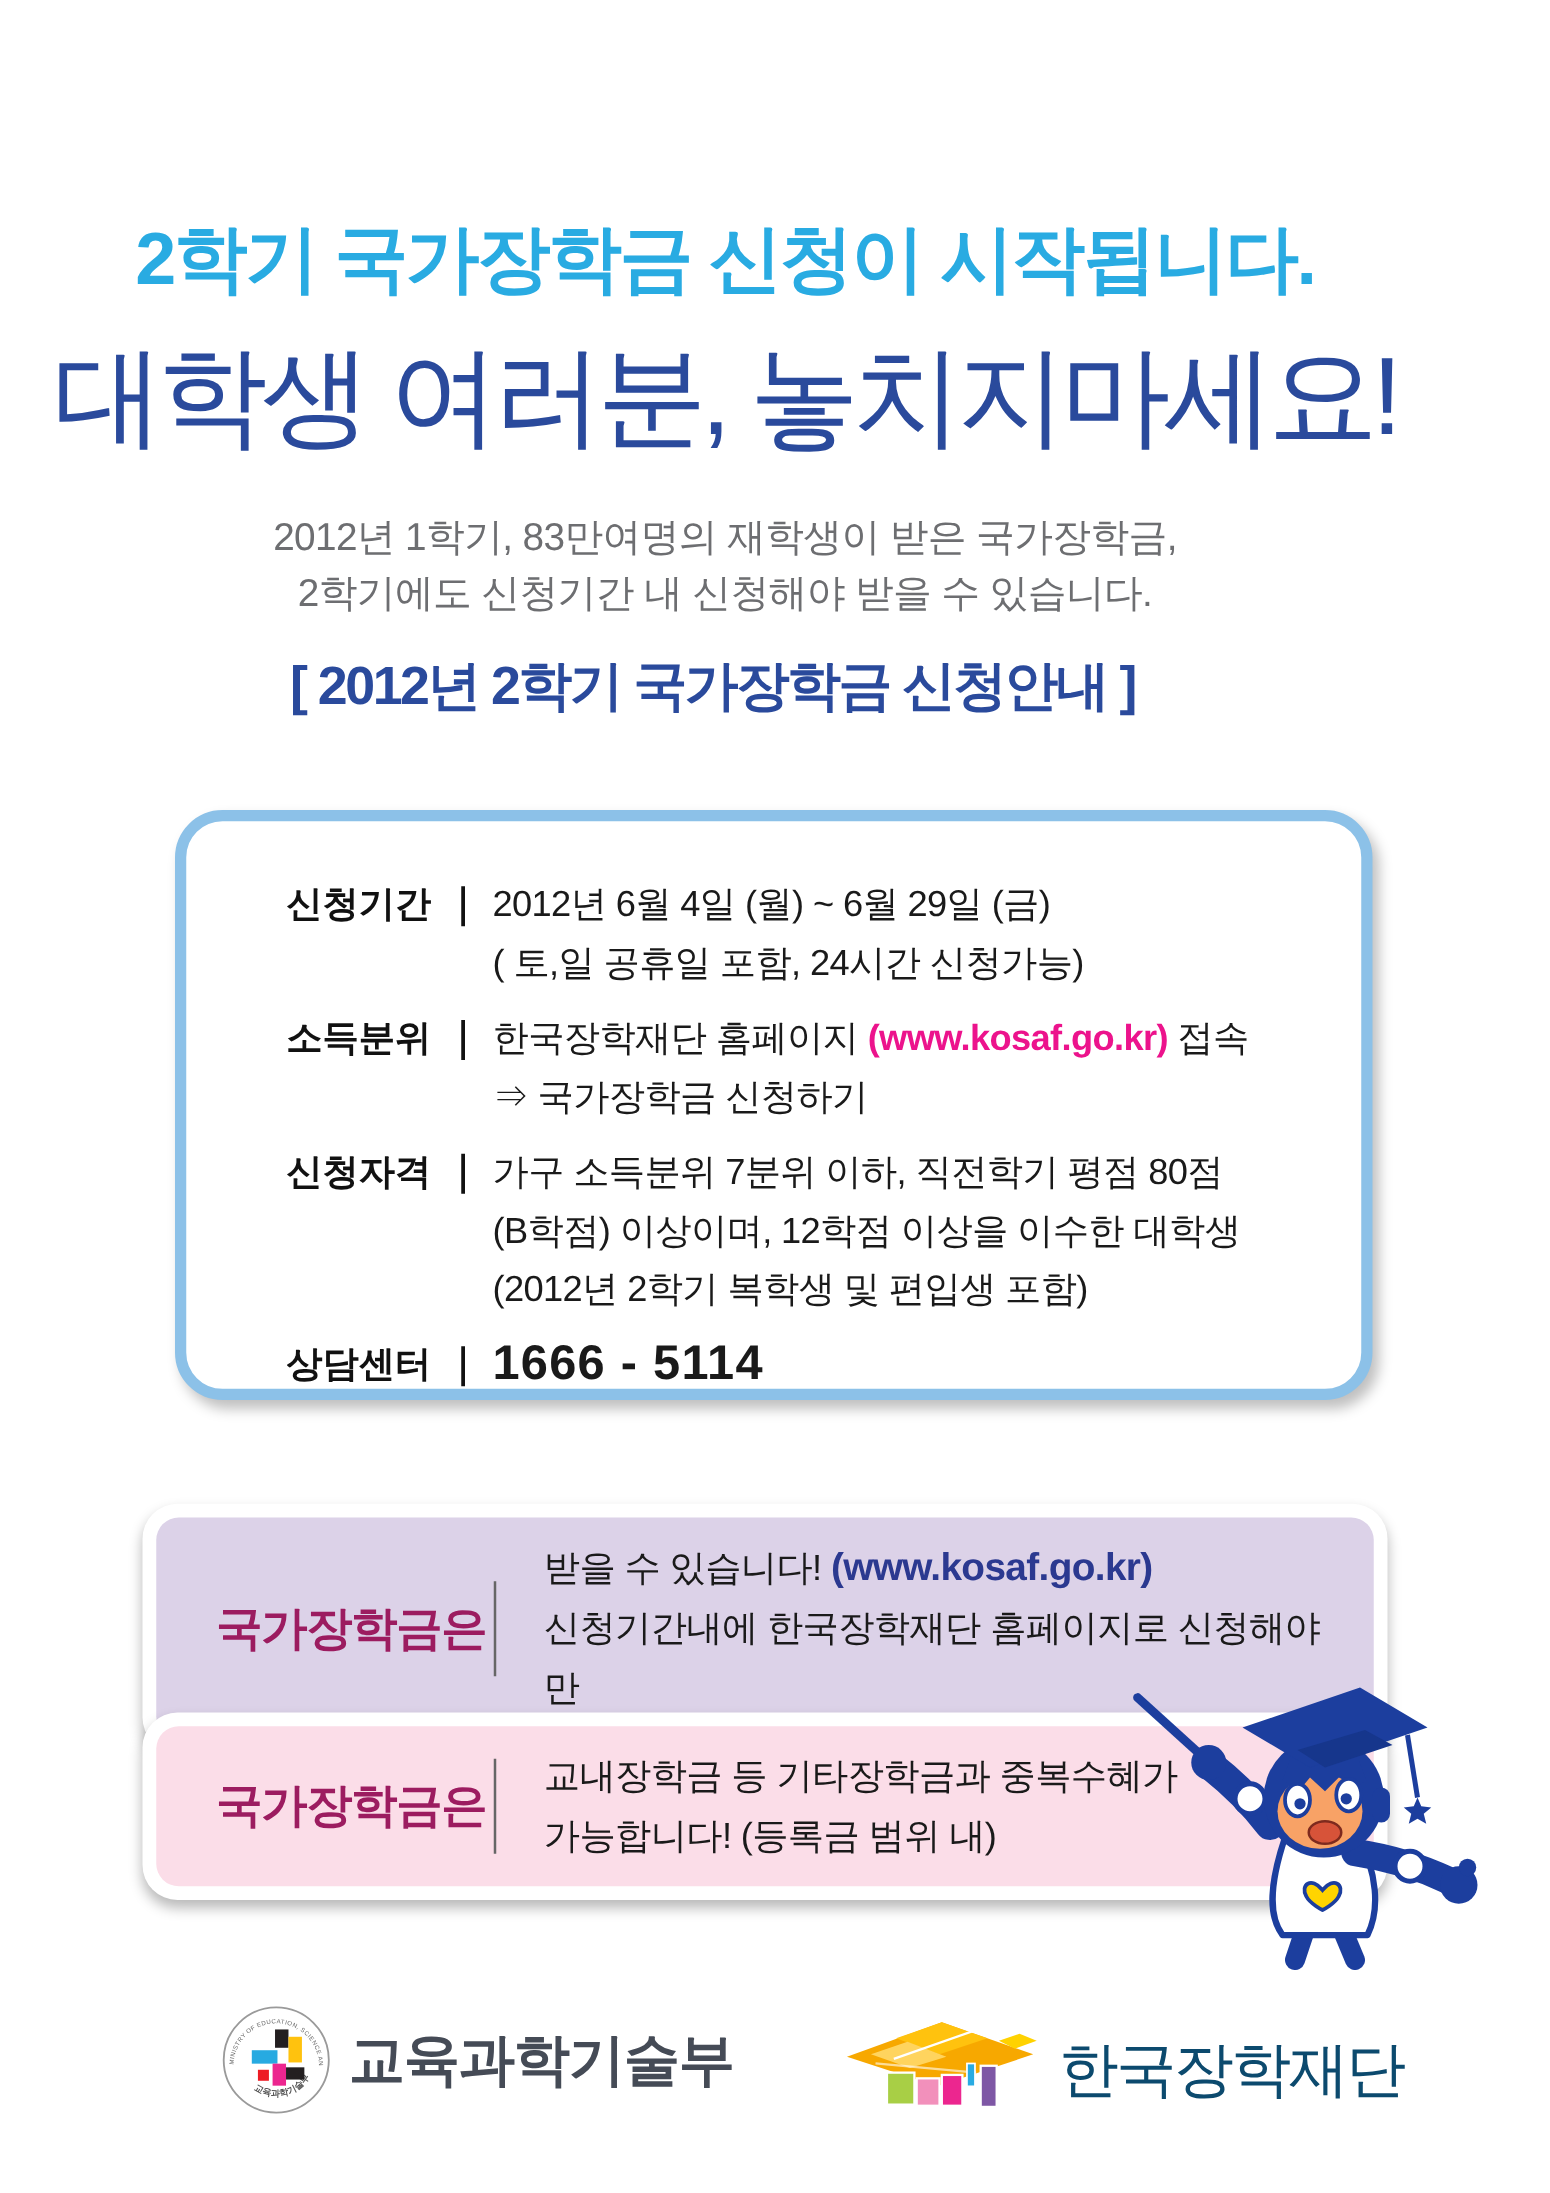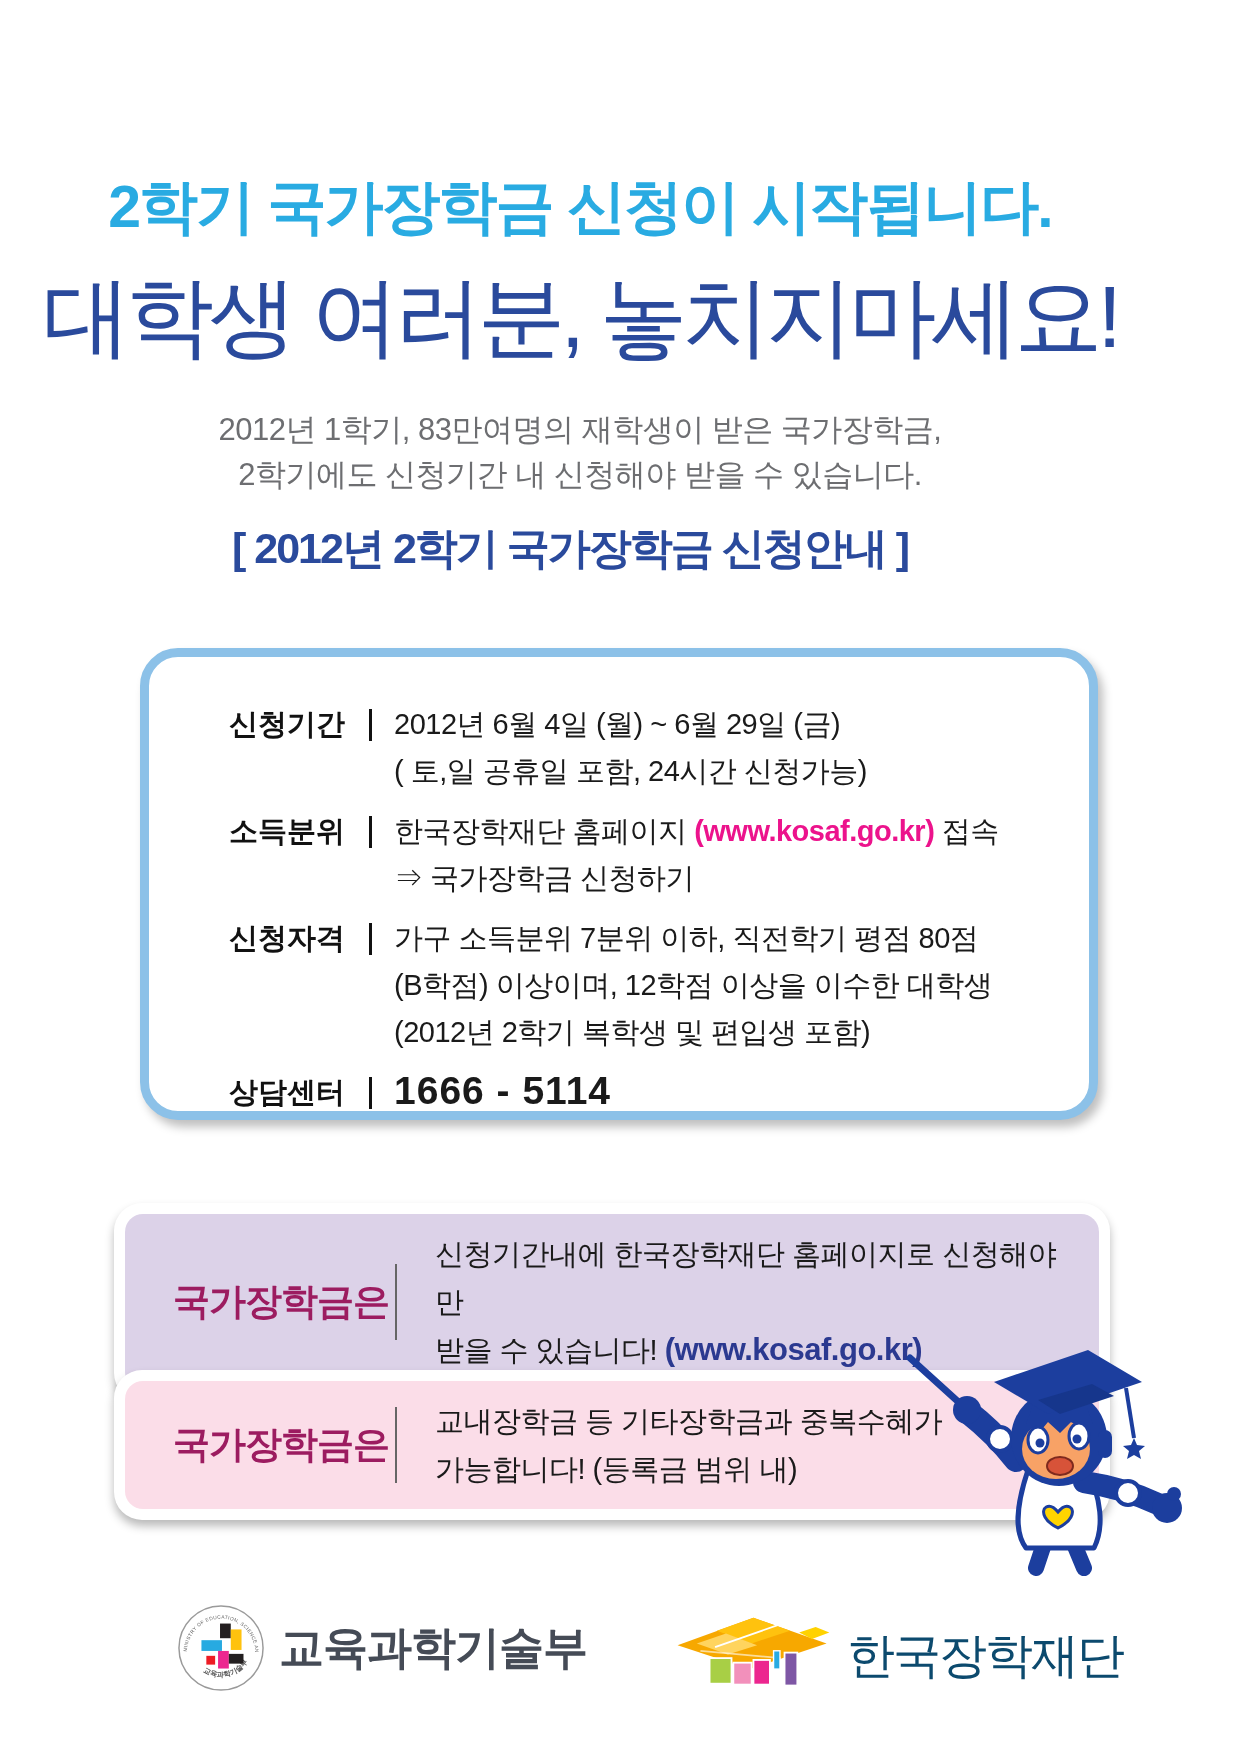--- a/index.html
+++ b/index.html
@@ -116,22 +116,22 @@
     <div class="info-content phone">1666 - 5114</div>
   </div>
 
 </div>
 
 <div class="notice notice1">
   <div class="notice-inner">
     <div class="notice-label">국가장학금은</div>
     <div class="notice-divider"></div>
     <div class="notice-text">
+      <div><span>받을 수 있습니다! </span><span class="notice-url">(www.kosaf.go.kr)</span></div>
       <div>신청기간내에 한국장학재단 홈페이지로 신청해야만</div>
-      <div><span>받을 수 있습니다! </span><span class="notice-url">(www.kosaf.go.kr)</span></div>
     </div>
   </div>
 </div>
 
 <div class="notice notice2">
   <div class="notice-inner">
     <div class="notice-label">국가장학금은</div>
     <div class="notice-divider"></div>
     <div class="notice-text">
       <div>교내장학금 등 기타장학금과 중복수혜가</div>

